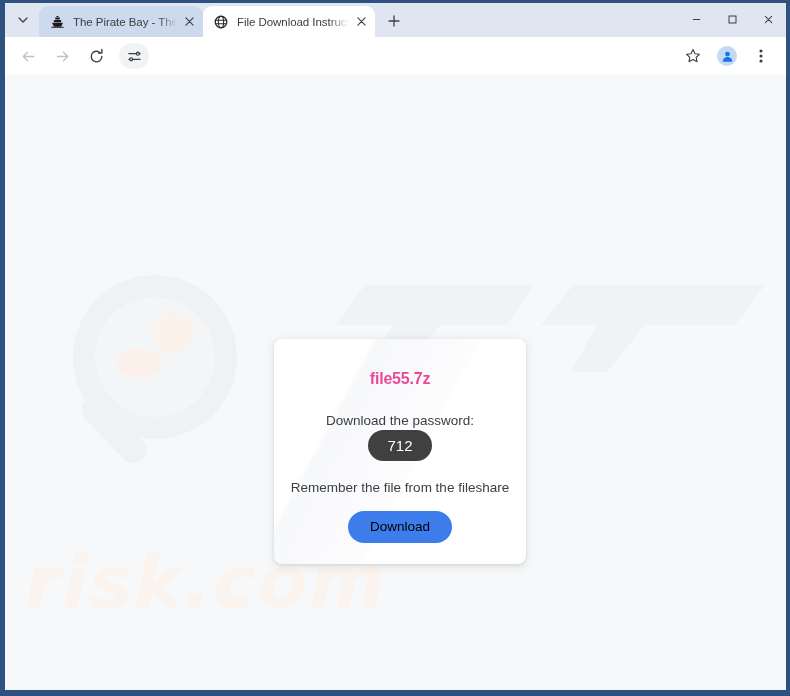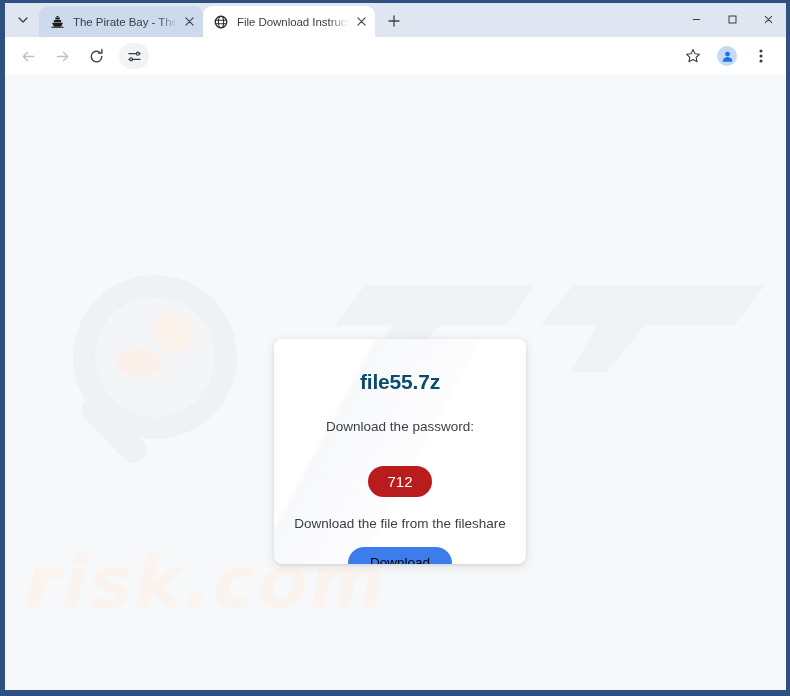--- a/index.html
+++ b/index.html
@@ -242,38 +242,38 @@
         rgba(250,250,252,.55) 52%,
         rgba(255,255,255,0) 53%,
         rgba(255,255,255,0) 100%);
     pointer-events: none;
   }
 
   .card-inner { position: relative; z-index: 2; }
 
   .card-title {
     margin-top: 31px;
-    font-size: 21px;
+    font-size: 16px;
     font-weight: 700;
-    color: #0c4a6e;
+    color: #ec4899;
     letter-spacing: -0.2px;
   }
 
   .card-label {
     margin-top: 25px;
     font-size: 13.5px;
     color: #3c4043;
   }
 
   .pill-password {
     display: inline-block;
-    margin-top: 32px;
+    margin-top: 2px;
     min-width: 64px;
     padding: 8px 18px;
-    background: #b91c1c;
+    background: #404040;
     color: #ffffff;
     font-size: 15px;
     border-radius: 20px;
     line-height: 1;
   }
 
   .card-label2 {
     margin-top: 19px;
     font-size: 13.5px;
     color: #3c4043;
@@ -444,21 +444,21 @@
 
       <div class="card">
         <div class="card-sheen"></div>
         <div class="card-inner">
           <div class="card-title">file55.7z</div>
 
           <div class="card-label">Download the password:</div>
 
           <div class="pill-password">712</div>
 
-          <div class="card-label2">Download the file from the fileshare</div>
+          <div class="card-label2">Remember the file from the fileshare</div>
 
           <button class="btn-download">Download</button>
         </div>
       </div>
 
     </div>
   </div>
 </div>
 
 </body></html>

